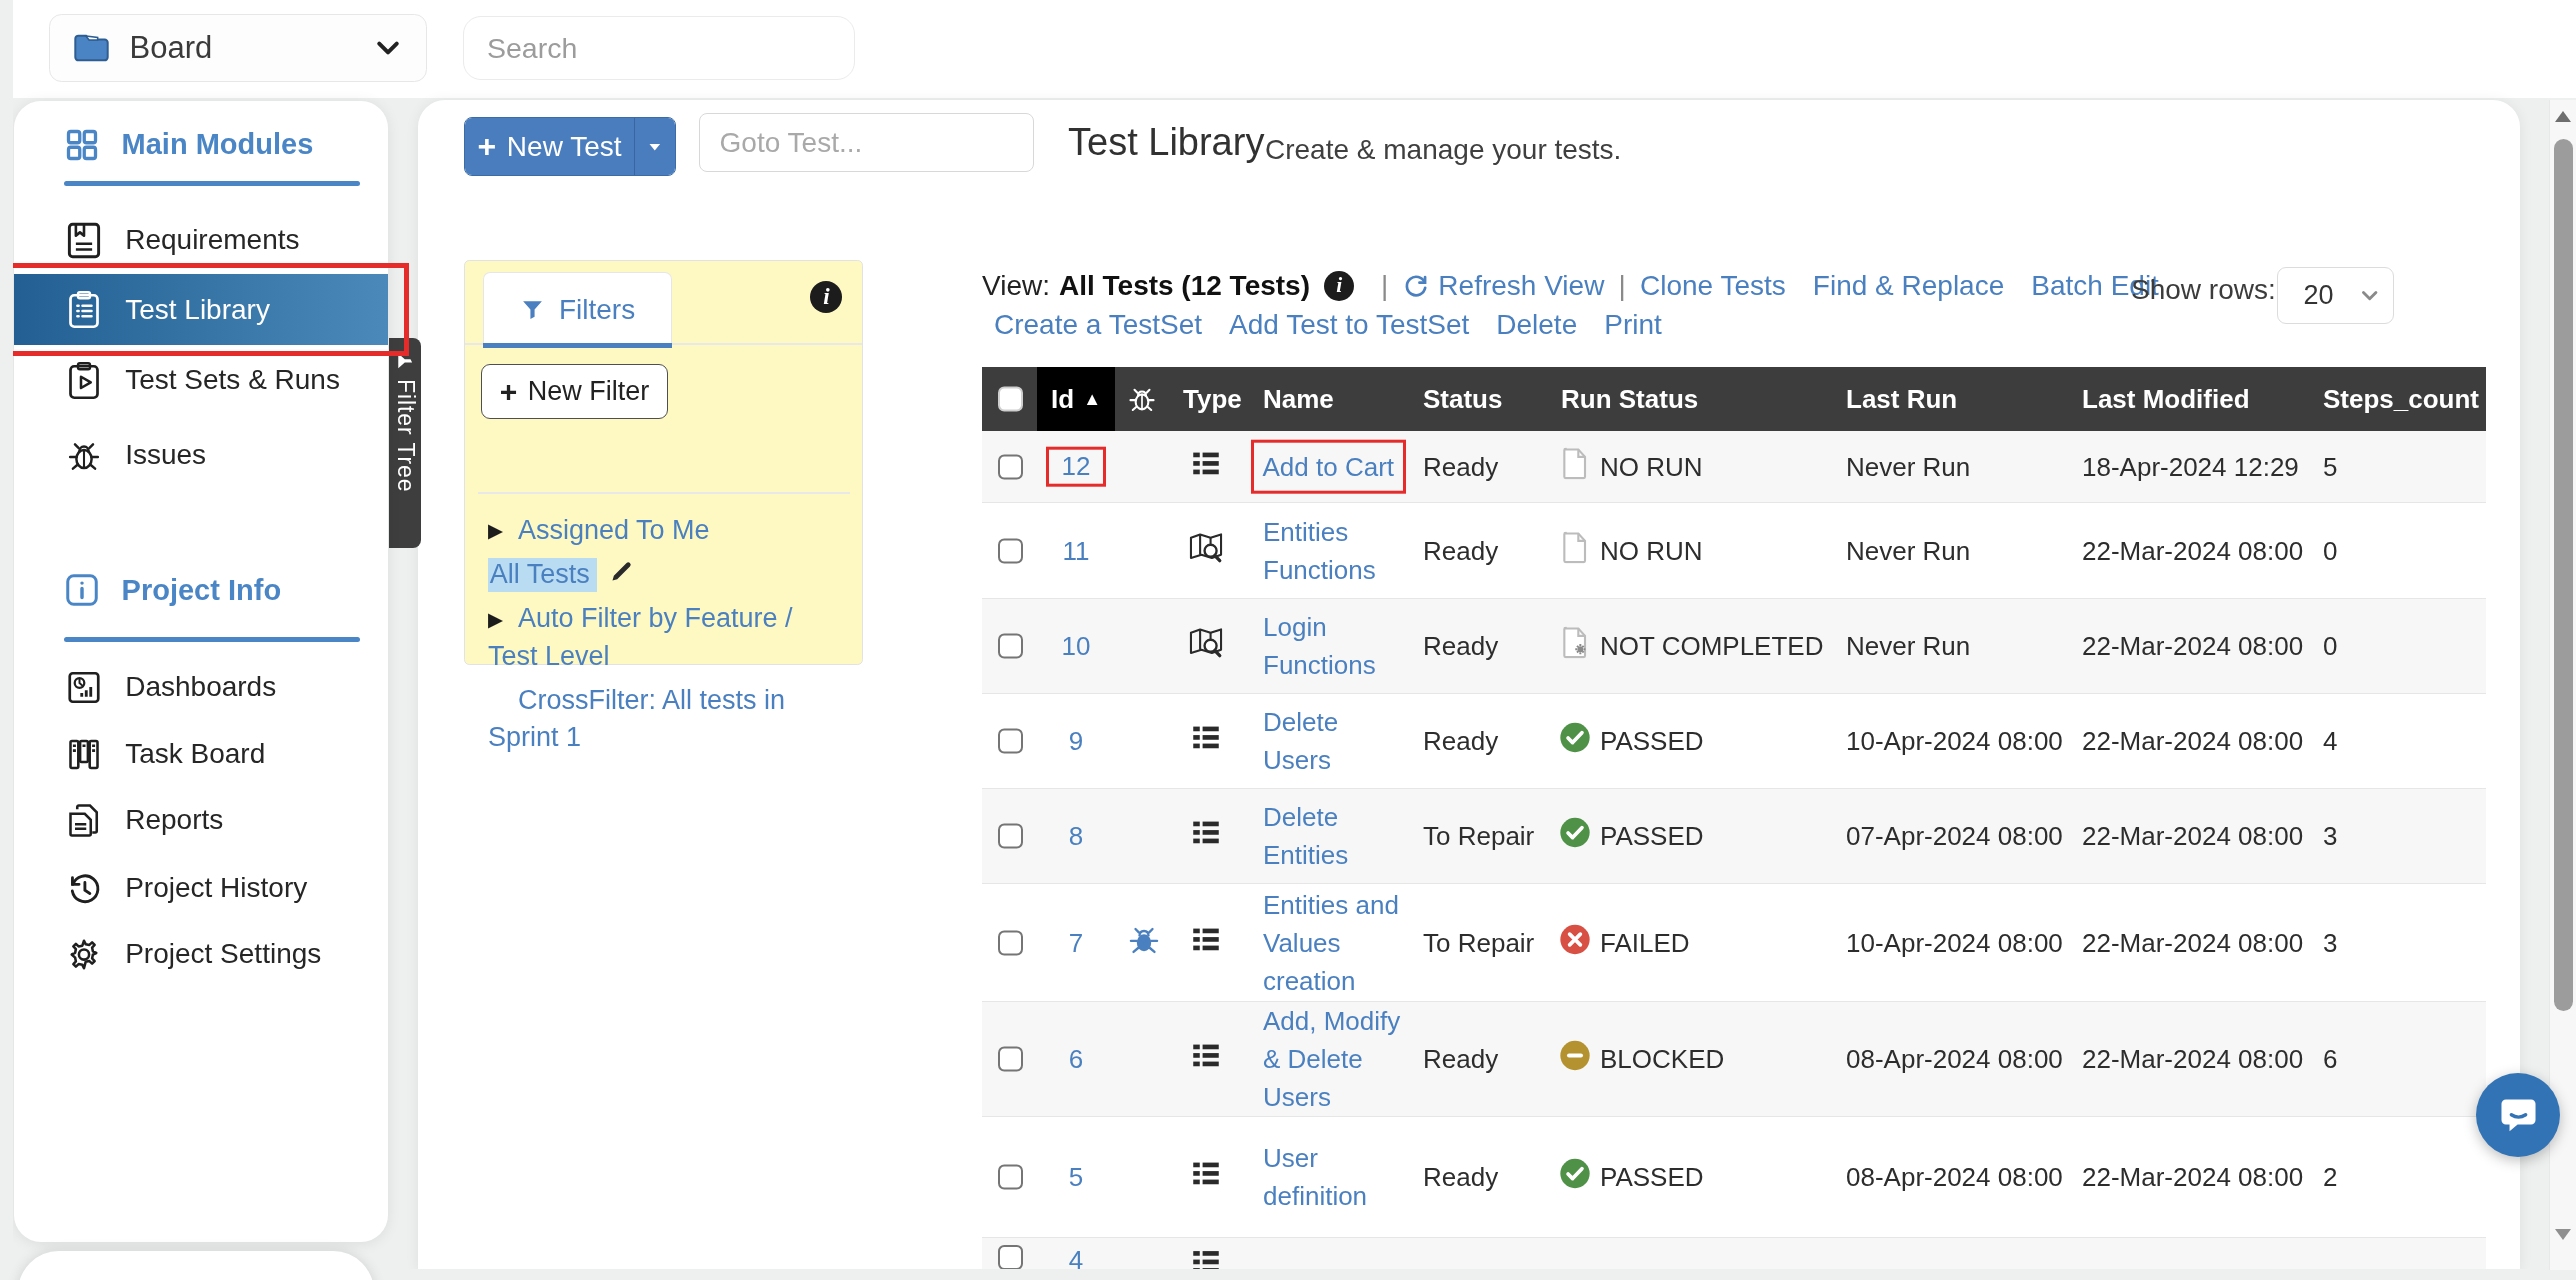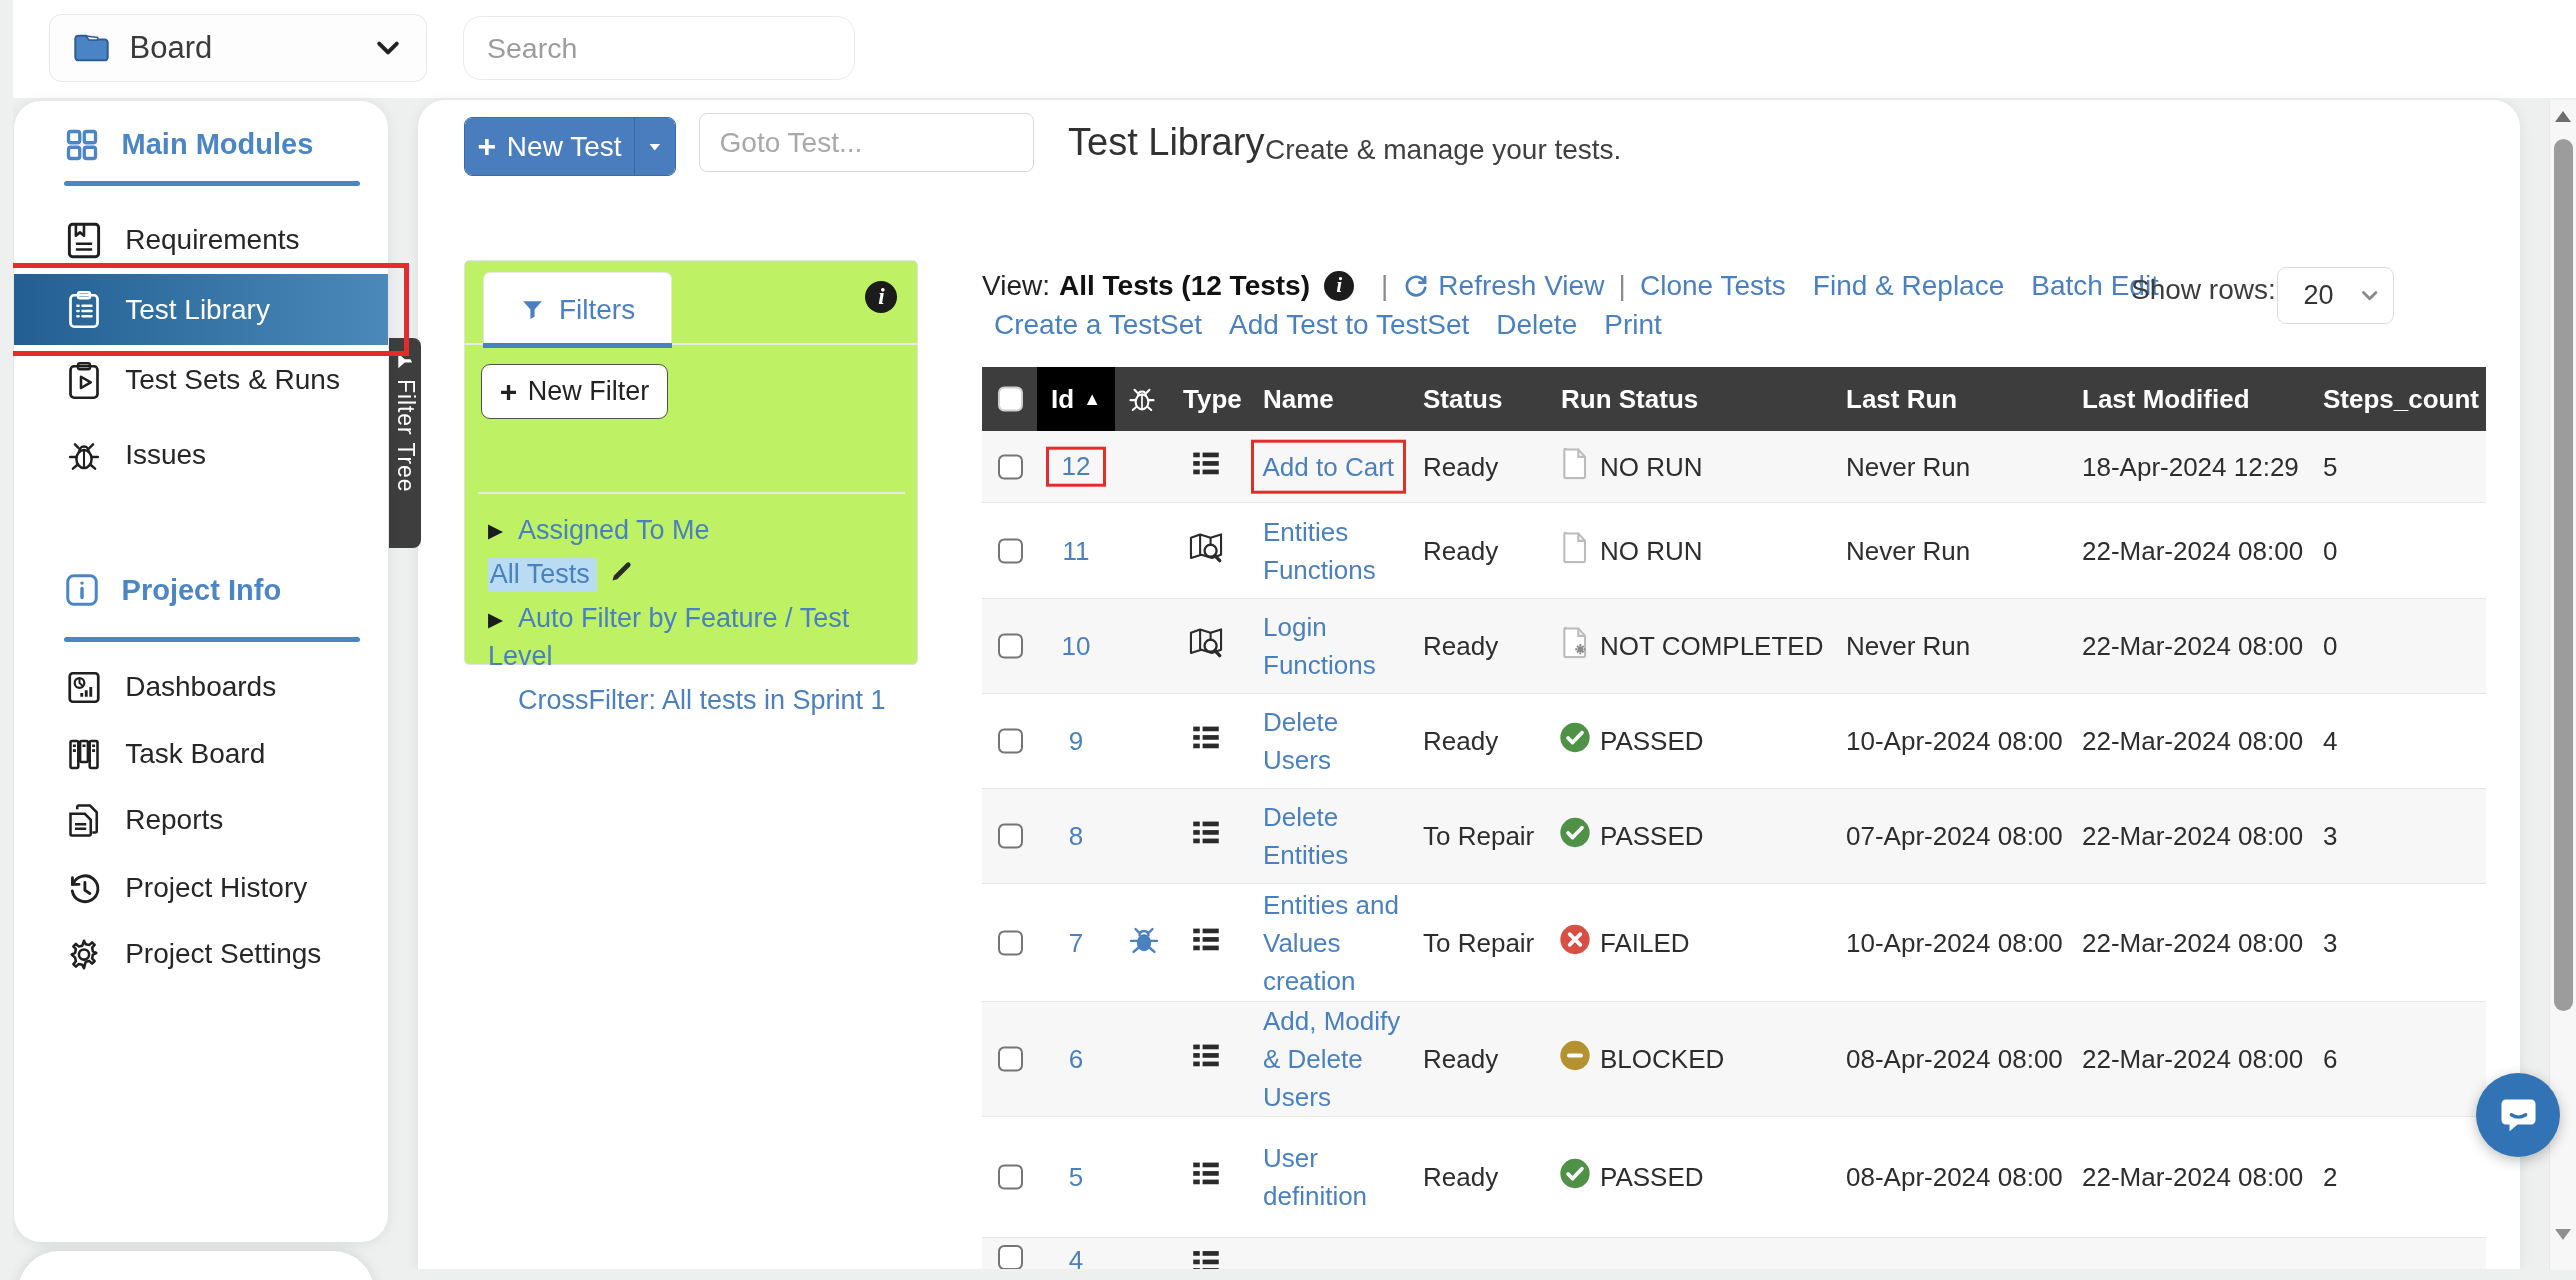--- a/index.html
+++ b/index.html
@@ -46,21 +46,21 @@
   .newtest .mainseg b { font-size:32px; margin-right:10.7px; font-weight:bold; }
   .newtest .arrowseg { width:41px; background:#4a7dbd; border-left:0.9px solid #39669f; display:flex; align-items:center; justify-content:center; }
   .newtest .arrowseg .icon { width:19.6px; height:19.6px; color:#fff; }
   .goto { position:absolute; left:281px; top:13.4px; width:335px; height:59px; border:1.8px solid #d8d8d8; border-radius:8px; background:#fff; padding:0 19.6px; }
   .goto input { width:100%; height:100%; border:none; outline:none; font-size:28px; font-family:inherit; color:#555; background:transparent; }
   .goto input::placeholder { color:#a9a9a9; }
   .page-title { position:absolute; left:650px; top:21.4px; font-size:38px; color:#313131; }
   .page-sub { position:absolute; left:847px; top:34px; font-size:28px; color:#3f3f3f; }
 
   
-  .filters { position:absolute; left:46px; top:160px; width:454px; height:405px; border:1.8px solid #e2e2e2; border-radius:5.3px; background:#bef264; }
+  .filters { position:absolute; left:46px; top:160px; width:399px; height:405px; border:1.8px solid #e2e2e2; border-radius:5.3px; background:#fef9c3; }
   .filters .divider-top { position:absolute; left:0; top:82px; width:100%; height:1.8px; background:#e8e8e8; }
   .f-tab { position:absolute; left:18px; top:10.7px; width:189px; height:75px; background:#fff; border:1.8px solid #e6e6e6; border-bottom:none; border-radius:7.1px 7.1px 0 0; display:flex; align-items:center; justify-content:center; cursor:pointer; z-index:2; }
   .f-tab .icon { width:25px; height:25px; color:#4a80c0; margin-right:14.2px; }
   .f-tab .lbl { font-size:28px; color:#4a80c0; font-weight:500; }
   .f-tab-line { position:absolute; left:18px; top:82px; width:189px; height:4.5px; background:#4a80c0; z-index:3; }
   .info-circle { display:inline-flex; align-items:center; justify-content:center; background:#1c1c1c; color:#fff; border-radius:50%; font-family:"Liberation Serif",serif; font-style:italic; font-weight:bold; }
   .filters .info-circle { position:absolute; right:19.6px; top:19.6px; width:32px; height:32px; font-size:23px; }
   .new-filter { position:absolute; left:16px; top:103px; width:187px; height:55px; border:1.8px solid #4f4f4f; border-radius:9px; background:#fff; display:flex; align-items:center; justify-content:center; font-size:27px; color:#222; cursor:pointer; }
   .new-filter b { font-size:30px; margin-right:10.7px; }
   .filters .divider2 { position:absolute; left:12.5px; top:231px; right:12.5px; height:1.8px; background:#e8e8e8; }

